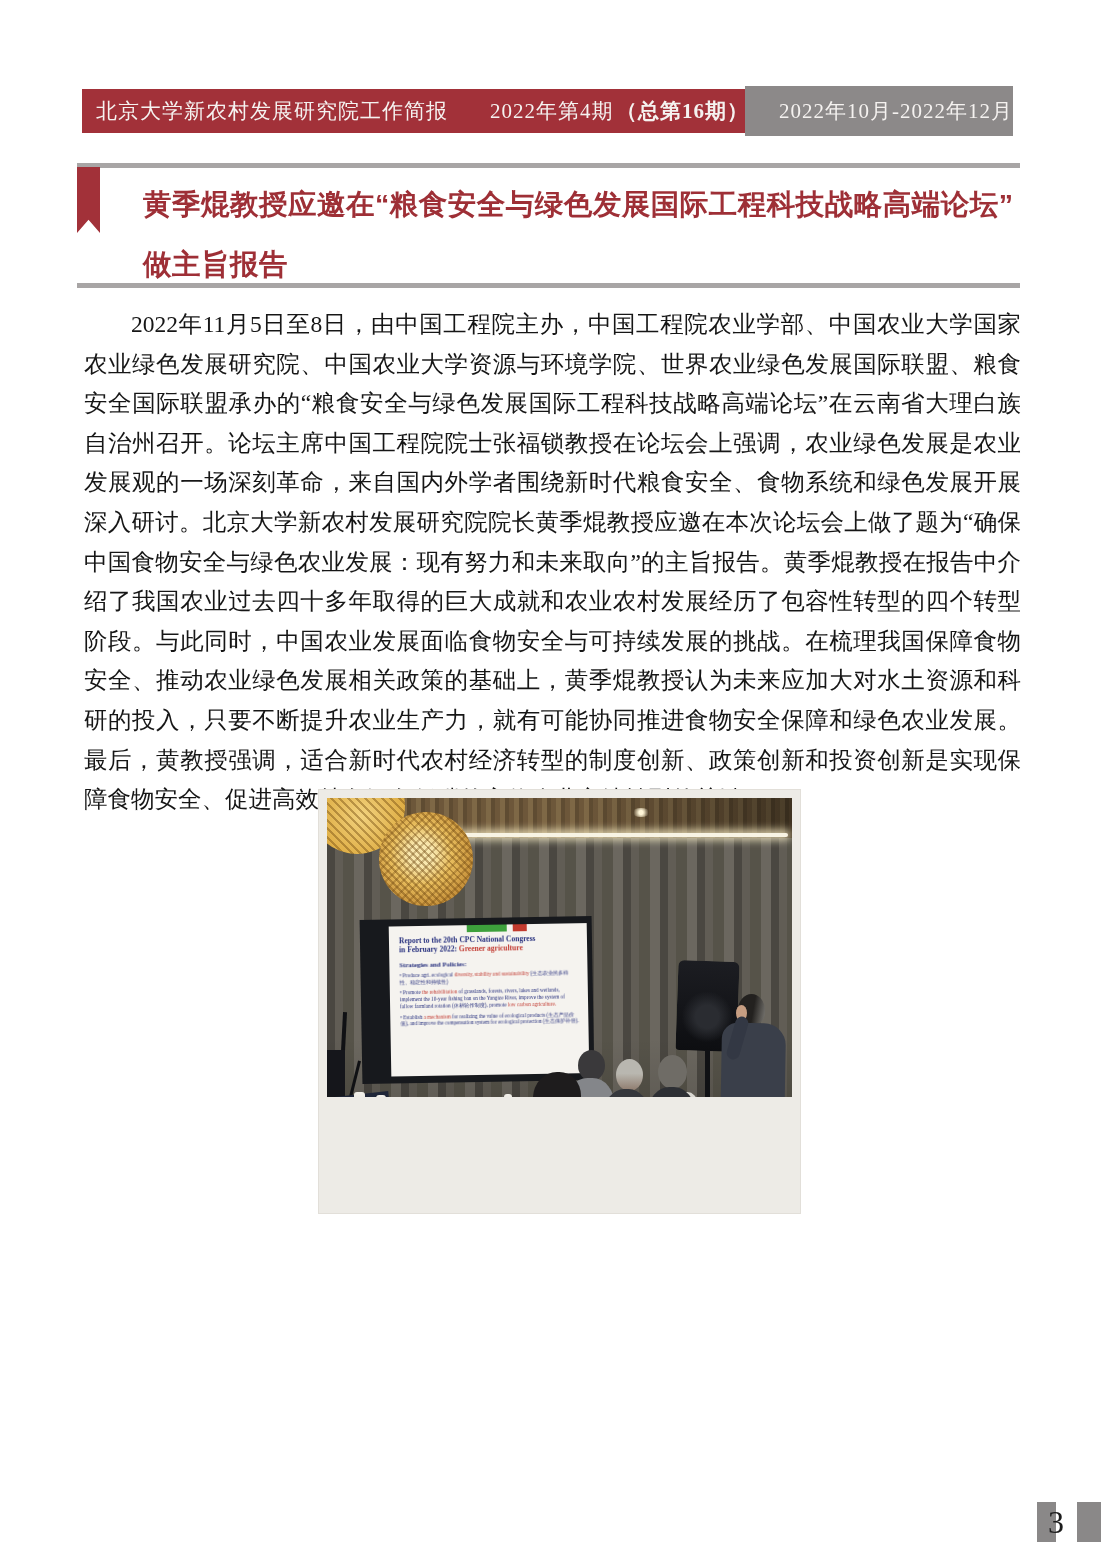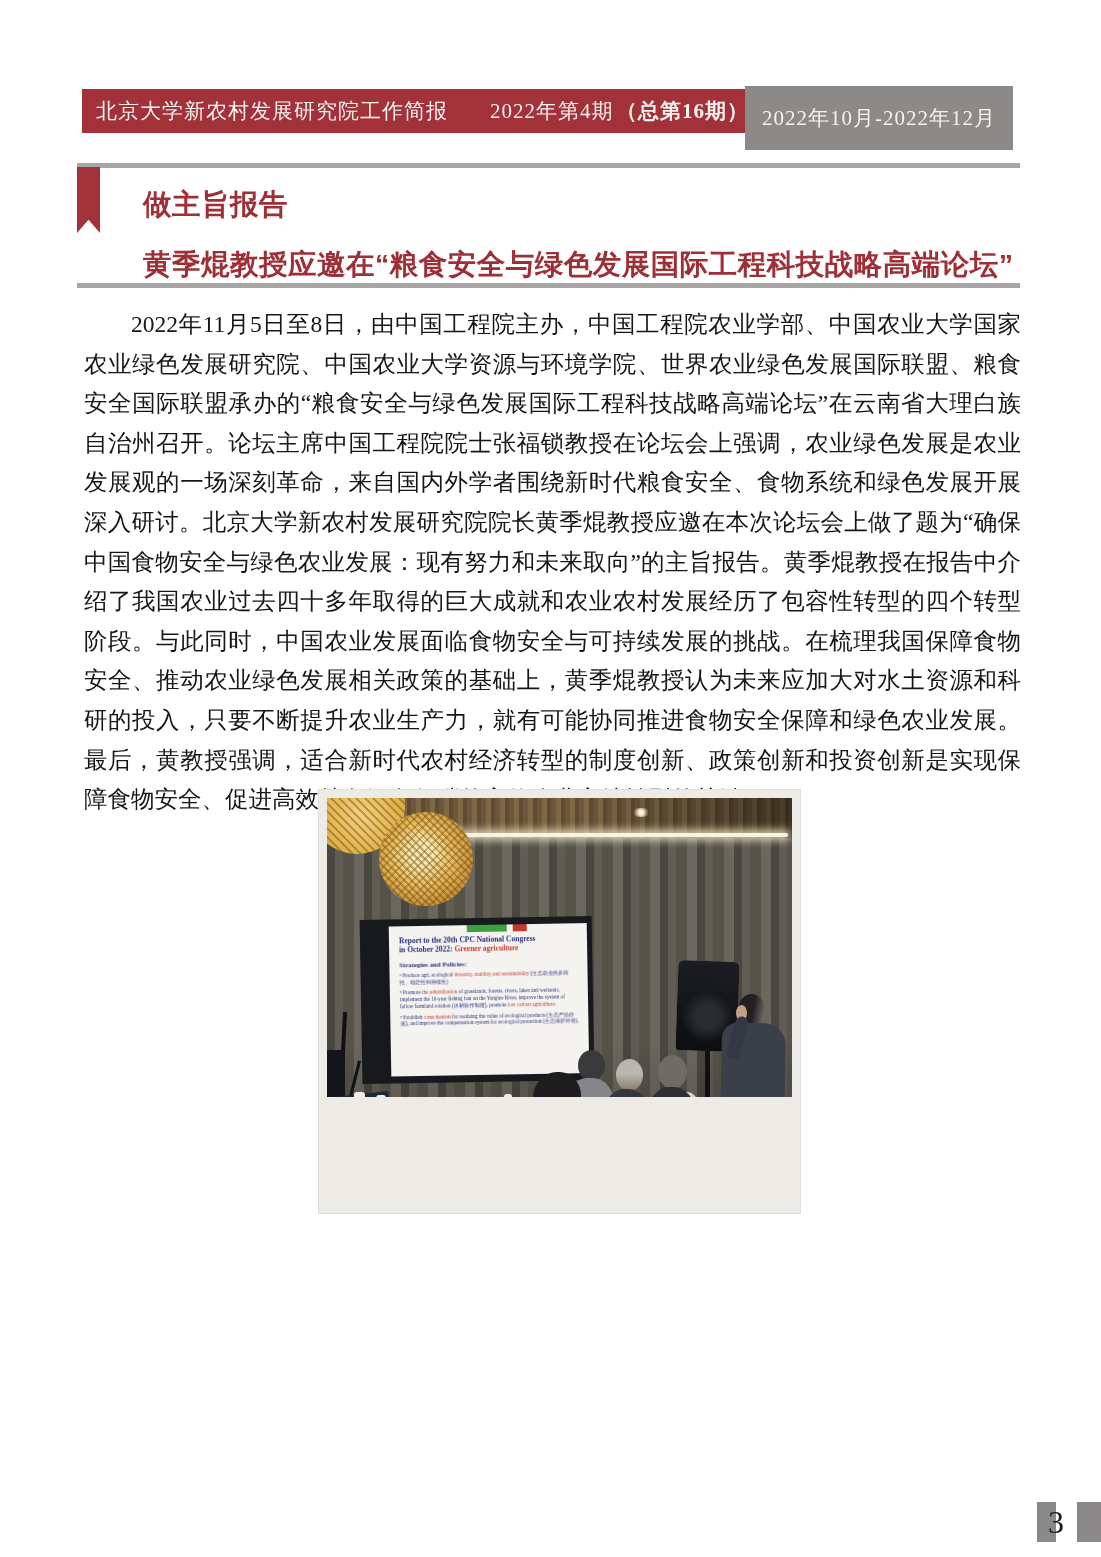--- a/index.html
+++ b/index.html
@@ -2,22 +2,22 @@
 <html style="--accent-red: #A23139; --header-gray: #8C8989; --title-red: #9E2F36; --rule-gray: #A8A5A5; --footer-gray: #8A8888;"><head>
 <meta charset="utf-8">
 <style>
   html,body{margin:0;padding:0;background:#ffffff;}
   .page{position:relative;width:1101px;height:1557px;background:#ffffff;overflow:hidden;
         font-family:"Liberation Serif","DejaVu Serif",serif;}
   .abs{position:absolute;}
 
   
   .hdr-red{left:82px;top:89px;width:663px;height:44px;background:var(--accent-red,#A23139);}
-  .hdr-gray{left:745px;top:86px;width:268px;height:64px;background:var(--header-gray,#8C8989);
-            display:flex;align-items:center;justify-content:center;}
+  .hdr-gray{left:745px;top:86px;width:268px;height:50px;background:var(--header-gray,#8C8989);
+            display:flex;align-items:center;justify-content:flex-end;}
   .hdr-text{color:#F5F2F0;font-size:21px;letter-spacing:1px;white-space:nowrap;}
   .masthead{position:absolute;left:14px;top:0;line-height:44px;}
   .issue{position:absolute;left:408px;top:0;line-height:44px;}
   .issue-total{position:absolute;left:534px;top:0;line-height:44px;font-weight:bold;}
 
   
   .rule{left:77px;width:943px;height:5px;background:var(--rule-gray,#A8A5A5);}
   .bookmark{left:77px;top:167px;width:23px;height:66px;background:var(--accent-red,#A23139);
             clip-path:polygon(0 0,100% 0,100% 100%,50% 80%,0 100%);}
   .article-title{left:143px;top:174px;width:885px;font-family:"Liberation Sans","DejaVu Sans",sans-serif;
@@ -83,43 +83,43 @@
   </div>
   <div class="hdr-red abs">
     <span class="hdr-text masthead">北京大学新农村发展研究院工作简报</span>
     <span class="hdr-text issue">2022年第4期</span>
     <span class="hdr-text issue-total">（总第16期）</span>
   </div>
 
   <div class="rule abs" style="top:163px"></div>
   <div class="bookmark abs"></div>
   <div class="article-title abs">
+    <div>黄季焜教授应邀在“粮食安全与绿色发展国际工程科技战略高端论坛”</div>
     <div>做主旨报告</div>
-    <div>黄季焜教授应邀在“粮食安全与绿色发展国际工程科技战略高端论坛”</div>
   </div>
   <div class="rule abs" style="top:283px"></div>
 
   <p class="body-text abs">2022年11月5日至8日，由中国工程院主办，中国工程院农业学部、中国农业大学国家农业绿色发展研究院、中国农业大学资源与环境学院、世界农业绿色发展国际联盟、粮食安全国际联盟承办的“粮食安全与绿色发展国际工程科技战略高端论坛”在云南省大理白族自治州召开。论坛主席中国工程院院士张福锁教授在论坛会上强调，农业绿色发展是农业发展观的一场深刻革命，来自国内外学者围绕新时代粮食安全、食物系统和绿色发展开展深入研讨。北京大学新农村发展研究院院长黄季焜教授应邀在本次论坛会上做了题为“确保中国食物安全与绿色农业发展：现有努力和未来取向”的主旨报告。黄季焜教授在报告中介绍了我国农业过去四十多年取得的巨大成就和农业农村发展经历了包容性转型的四个转型阶段。与此同时，中国农业发展面临食物安全与可持续发展的挑战。在梳理我国保障食物安全、推动农业绿色发展相关政策的基础上，黄季焜教授认为未来应加大对水土资源和科研的投入，只要不断提升农业生产力，就有可能协同推进食物安全保障和绿色农业发展。最后，黄教授强调，适合新时代农村经济转型的制度创新、政策创新和投资创新是实现保障食物安全、促进高效特色绿色低碳的高值农业永续转型的关键。</p>
 
   <figure class="photo abs">
     <div class="photo-inner">
       <div class="abs curtains"></div>
       <div class="abs ceiling"></div>
       <div class="abs track-light"></div>
       <div class="abs ceil-spot"></div>
       <div class="abs lamp lamp1"></div>
       <div class="abs lamp lamp2"></div>
 
       <div class="abs tv">
         <div class="abs slide">
           <div class="abs strip-g"></div>
           <div class="abs strip-r"></div>
           <div class="sl-title">
             <span>Report to the 20th CPC National Congress</span><br>
-            <span>in October 2022: </span><span class="sl-red">Greener agriculture</span>
+            <span>in February 2022: </span><span class="sl-red">Greener agriculture</span>
           </div>
           <div class="sl-head">Strategies and Policies:</div>
           <div class="sl-b"><span>• Produce agri. ecological </span><span class="sl-red">diversity, stability and sustainability</span><span> (生态农业的多样性、稳定性和持续性)</span></div>
           <div class="sl-b"><span>• Promote </span><span class="sl-red">the rehabilitation</span><span> of grasslands, forests, rivers, lakes and wetlands, implement the 10-year fishing ban on the Yangtze River, improve the system of fallow farmland rotation (休耕轮作制度), promote </span><span class="sl-red">low carbon agriculture.</span></div>
           <div class="sl-b"><span>• Establish </span><span class="sl-red">a mechanism</span><span> for realizing the value of ecological products (生态产品价值), and improve the compensation system for ecological protection (生态保护补偿).</span></div>
         </div>
       </div>
 
       <div class="abs pole" style="left:14px;top:214px;width:4px;height:78px;transform:rotate(3deg)"></div>
       <div class="abs pole" style="left:4px;top:262px;width:3px;height:58px;transform:rotate(-16deg)"></div>

